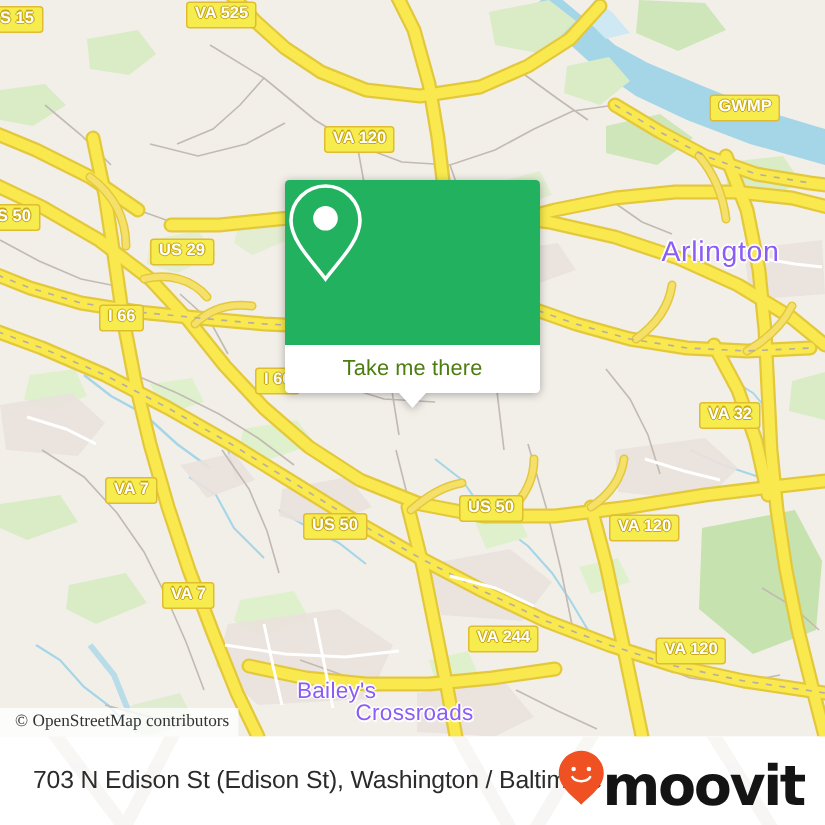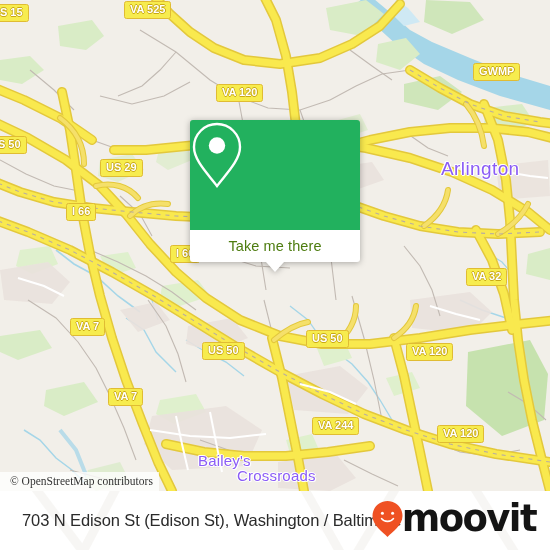--- a/index.html
+++ b/index.html
@@ -117,21 +117,21 @@
     position:relative;
     margin-left:22px;
     font-size:16.5px;
     color:#2b2b2b;
     font-family:"Liberation Sans","DejaVu Sans",sans-serif;
     white-space:nowrap;
     letter-spacing:-.1px;
   }
   #brand{
     position:absolute;right:14px;top:50%;transform:translateY(-50%);
-    display:flex;align-items:flex-start;
+    display:flex;align-items:flex-end;
   }
   #brand-word{
     font-size:37px;
     font-weight:bold;
     color:#141414;
     font-family:"DejaVu Sans","Liberation Sans",sans-serif;
     letter-spacing:-1.6px;
     line-height:37px;
     margin-left:-2px;
   }

